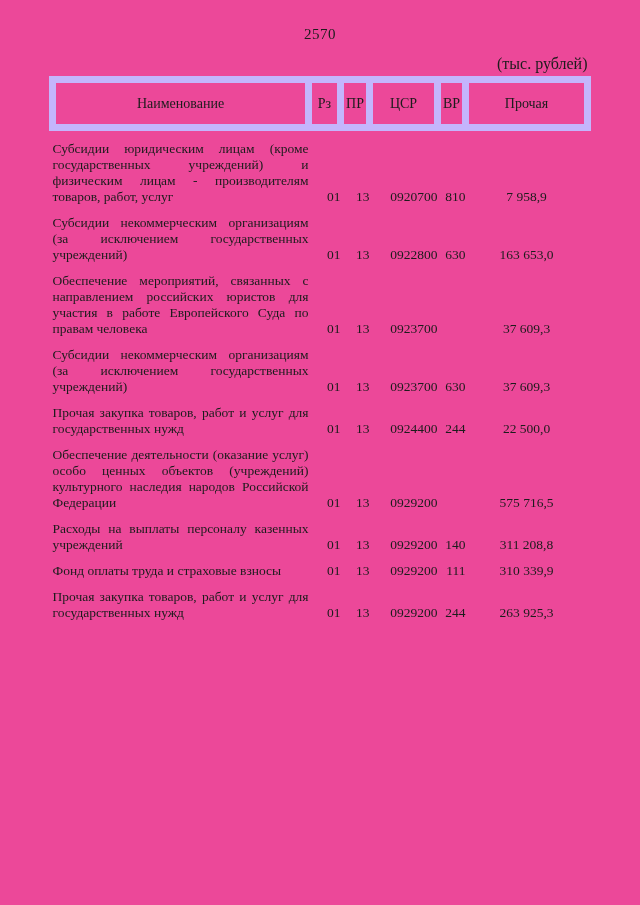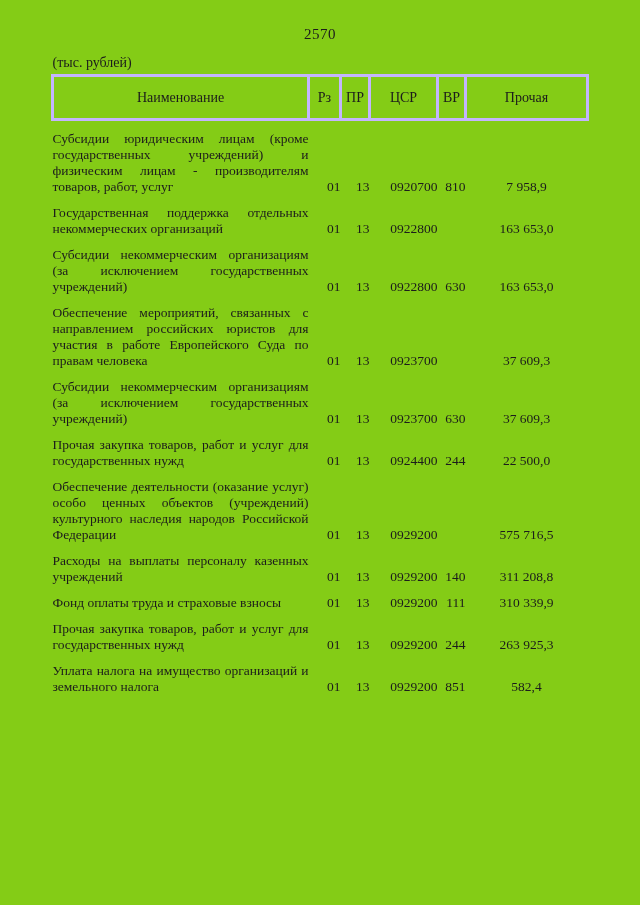--- a/index.html
+++ b/index.html
@@ -6,49 +6,50 @@
     margin: 0;
     padding: 0;
     background: #ffffff;
     color: #1c1c1c;
     font-family: "Liberation Serif", "DejaVu Serif", serif;
   }
   .page {
     position: relative;
     width: 640px;
     height: 905px;
-    background: #84cc16;
+    background: #ec4899;
     overflow: hidden;
   }
   .page-number {
     padding-top: 26px;
     text-align: center;
     font-size: 15px;
     letter-spacing: 0.5px;
   }
   .units-note {
     width: 535px;
     margin: 12px auto 3px auto;
-    font-size: 14px;
+    text-align: right;
+    font-size: 16px;
   }
   table.budget-table {
     width: 535px;
     margin: 0 auto;
     border-collapse: collapse;
     table-layout: fixed;
   }
   table.budget-table col.c-name { width: 256px; }
   table.budget-table col.c-rz   { width: 32px; }
   table.budget-table col.c-pr   { width: 29px; }
   table.budget-table col.c-csr  { width: 68px; }
   table.budget-table col.c-vr   { width: 28px; }
   table.budget-table col.c-sum  { width: 122px; }
 
   table.budget-table thead th {
-    border: 3px solid #c4b5fd;
+    border: 7px solid #c4b5fd;
     height: 41px;
     font-size: 14px;
     font-weight: normal;
     text-align: center;
     vertical-align: middle;
     padding: 0;
   }
   table.budget-table tbody td {
     font-size: 13.5px;
     line-height: 16px;
@@ -98,28 +99,20 @@
     <tbody id="table-body">
   <tr>
     <td class="c-name">Субсидии юридическим лицам (кроме государственных учреждений) и физическим лицам - производителям товаров, работ, услуг</td>
     <td class="c-rz">01</td>
     <td class="c-pr">13</td>
     <td class="c-csr">0920700</td>
     <td class="c-vr">810</td>
     <td class="c-sum">7 958,9</td>
   </tr>
 
-  <tr>
-    <td class="c-name">Государственная поддержка отдельных некоммерческих организаций</td>
-    <td class="c-rz">01</td>
-    <td class="c-pr">13</td>
-    <td class="c-csr">0922800</td>
-    <td class="c-vr"></td>
-    <td class="c-sum">163 653,0</td>
-  </tr>
 
   <tr>
     <td class="c-name">Субсидии некоммерческим организациям (за исключением государственных учреждений)</td>
     <td class="c-rz">01</td>
     <td class="c-pr">13</td>
     <td class="c-csr">0922800</td>
     <td class="c-vr">630</td>
     <td class="c-sum">163 653,0</td>
   </tr>
 
@@ -181,23 +174,15 @@
 
   <tr>
     <td class="c-name">Прочая закупка товаров, работ и услуг для государственных нужд</td>
     <td class="c-rz">01</td>
     <td class="c-pr">13</td>
     <td class="c-csr">0929200</td>
     <td class="c-vr">244</td>
     <td class="c-sum">263 925,3</td>
   </tr>
 
-  <tr>
-    <td class="c-name">Уплата налога на имущество организаций и земельного налога</td>
-    <td class="c-rz">01</td>
-    <td class="c-pr">13</td>
-    <td class="c-csr">0929200</td>
-    <td class="c-vr">851</td>
-    <td class="c-sum">582,4</td>
-  </tr>
 </tbody>
   </table>
 </div>
 
 </body></html>

